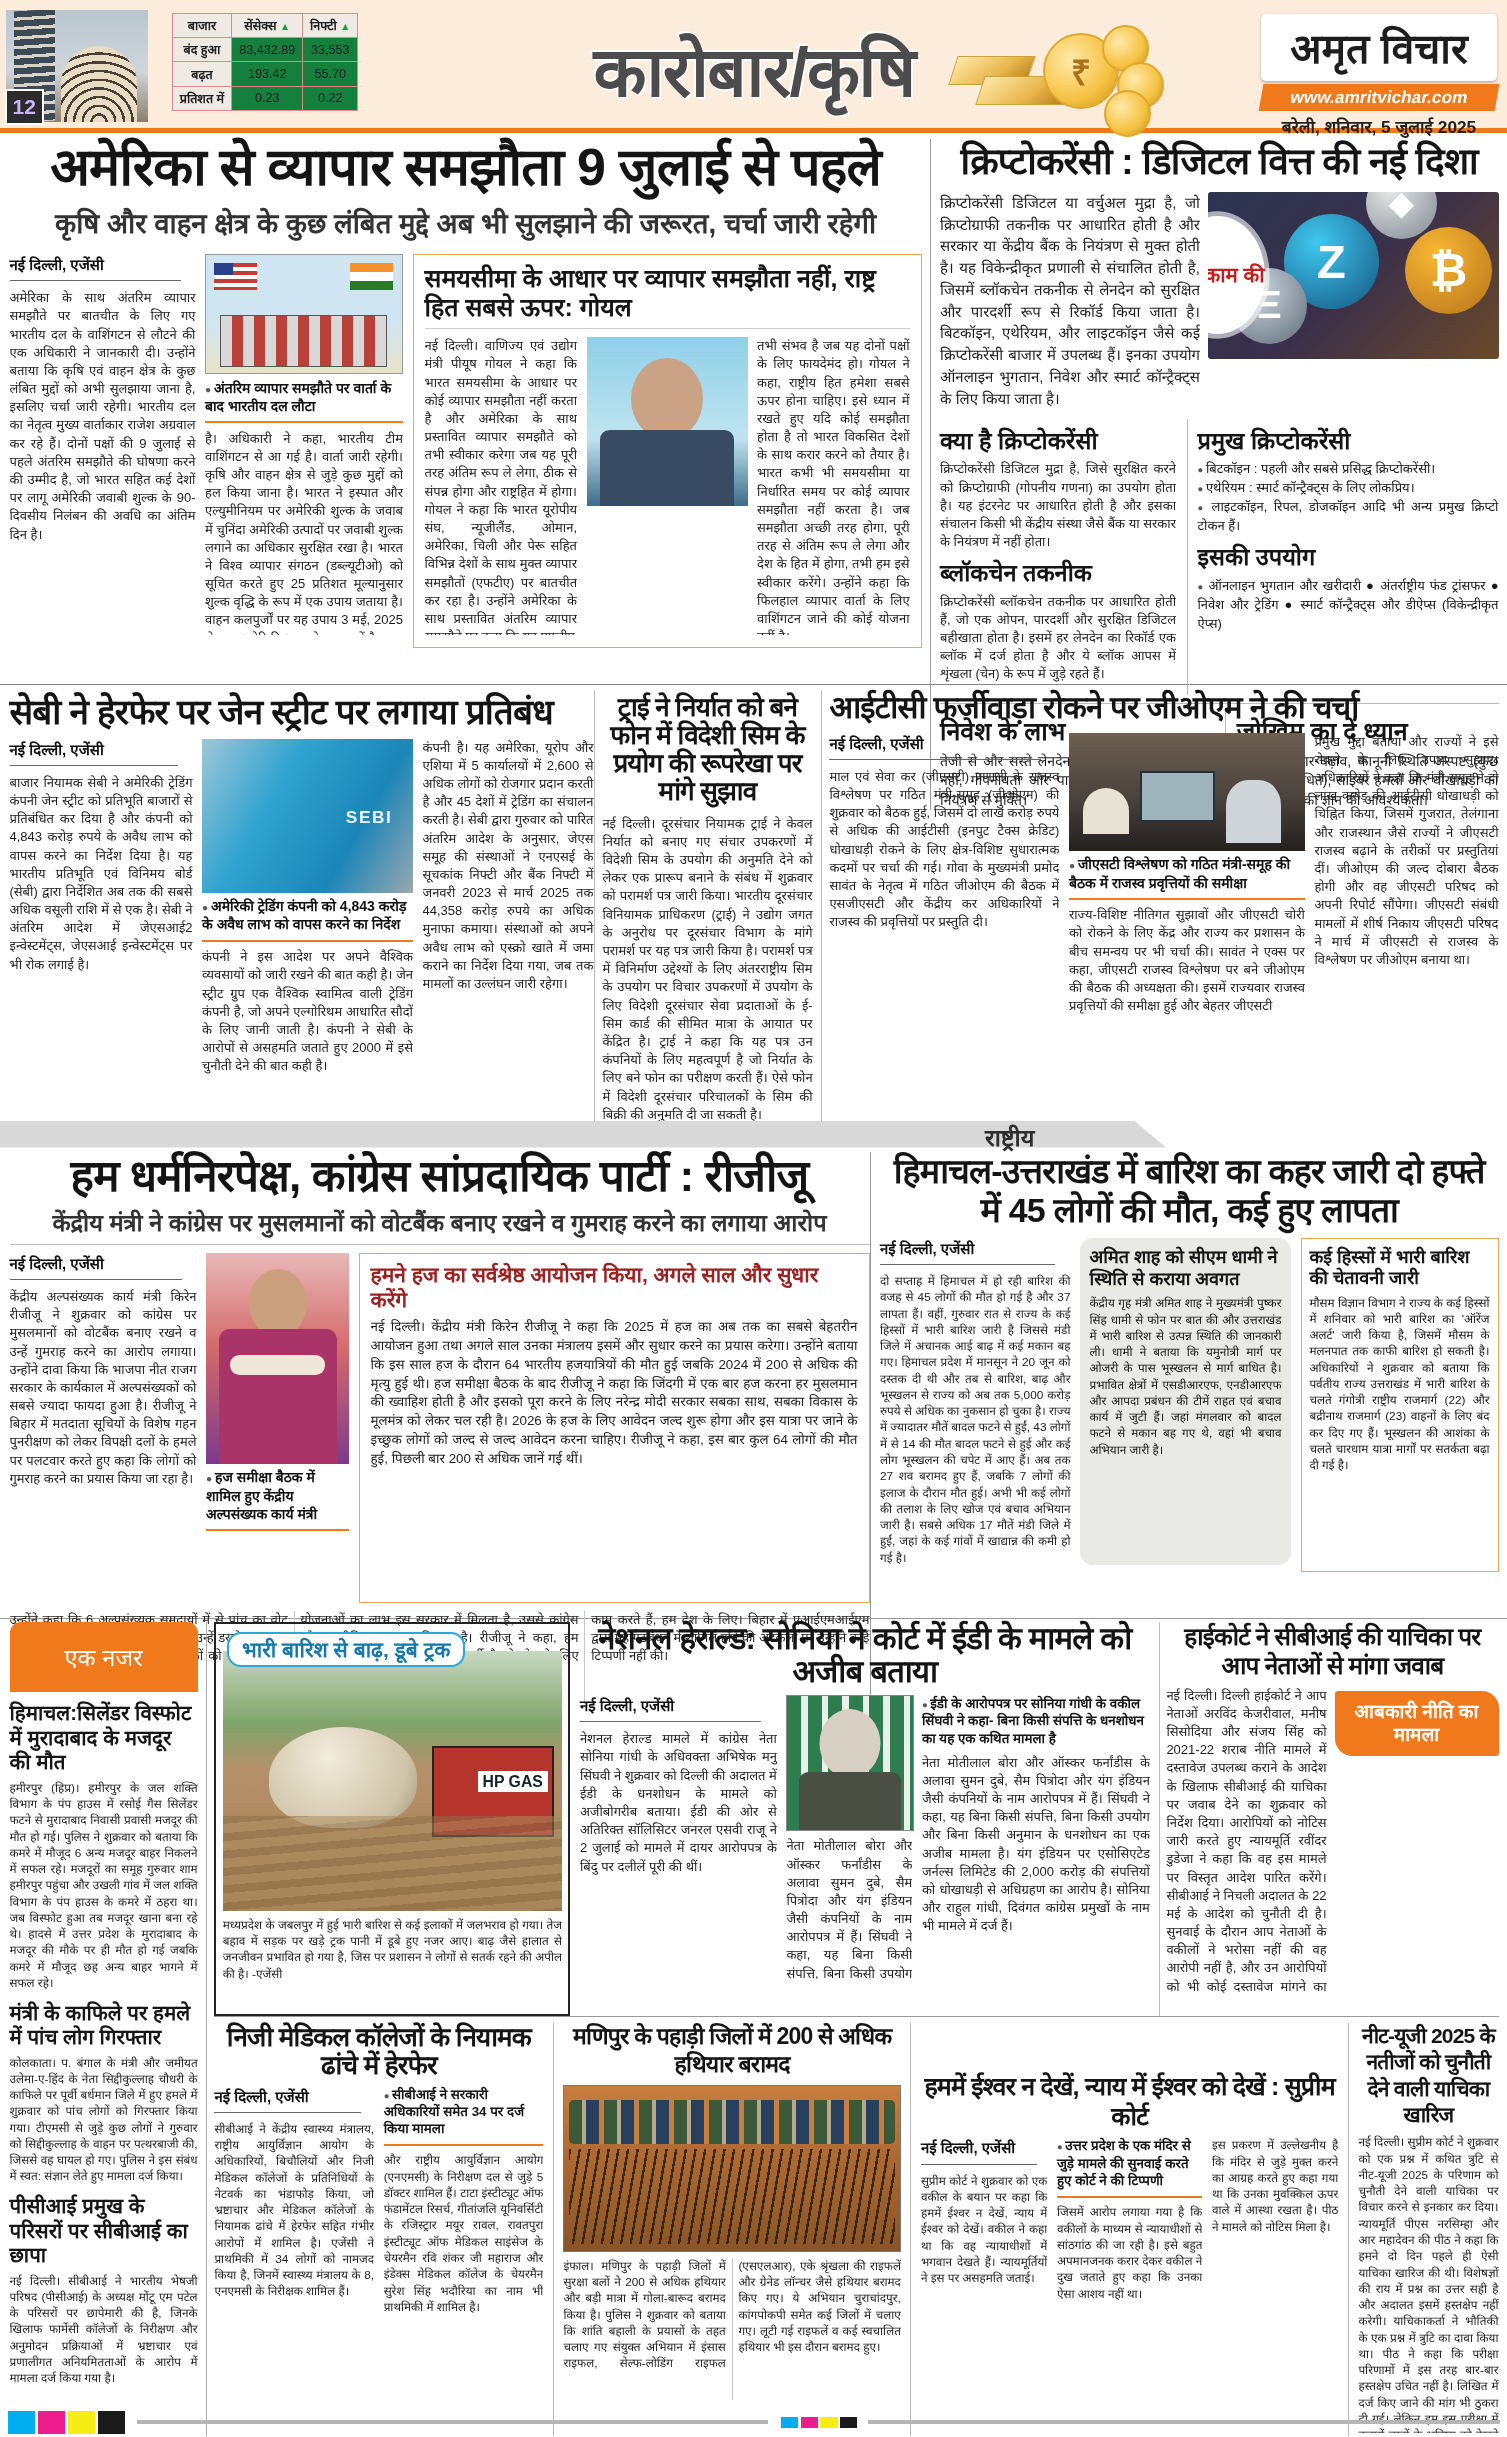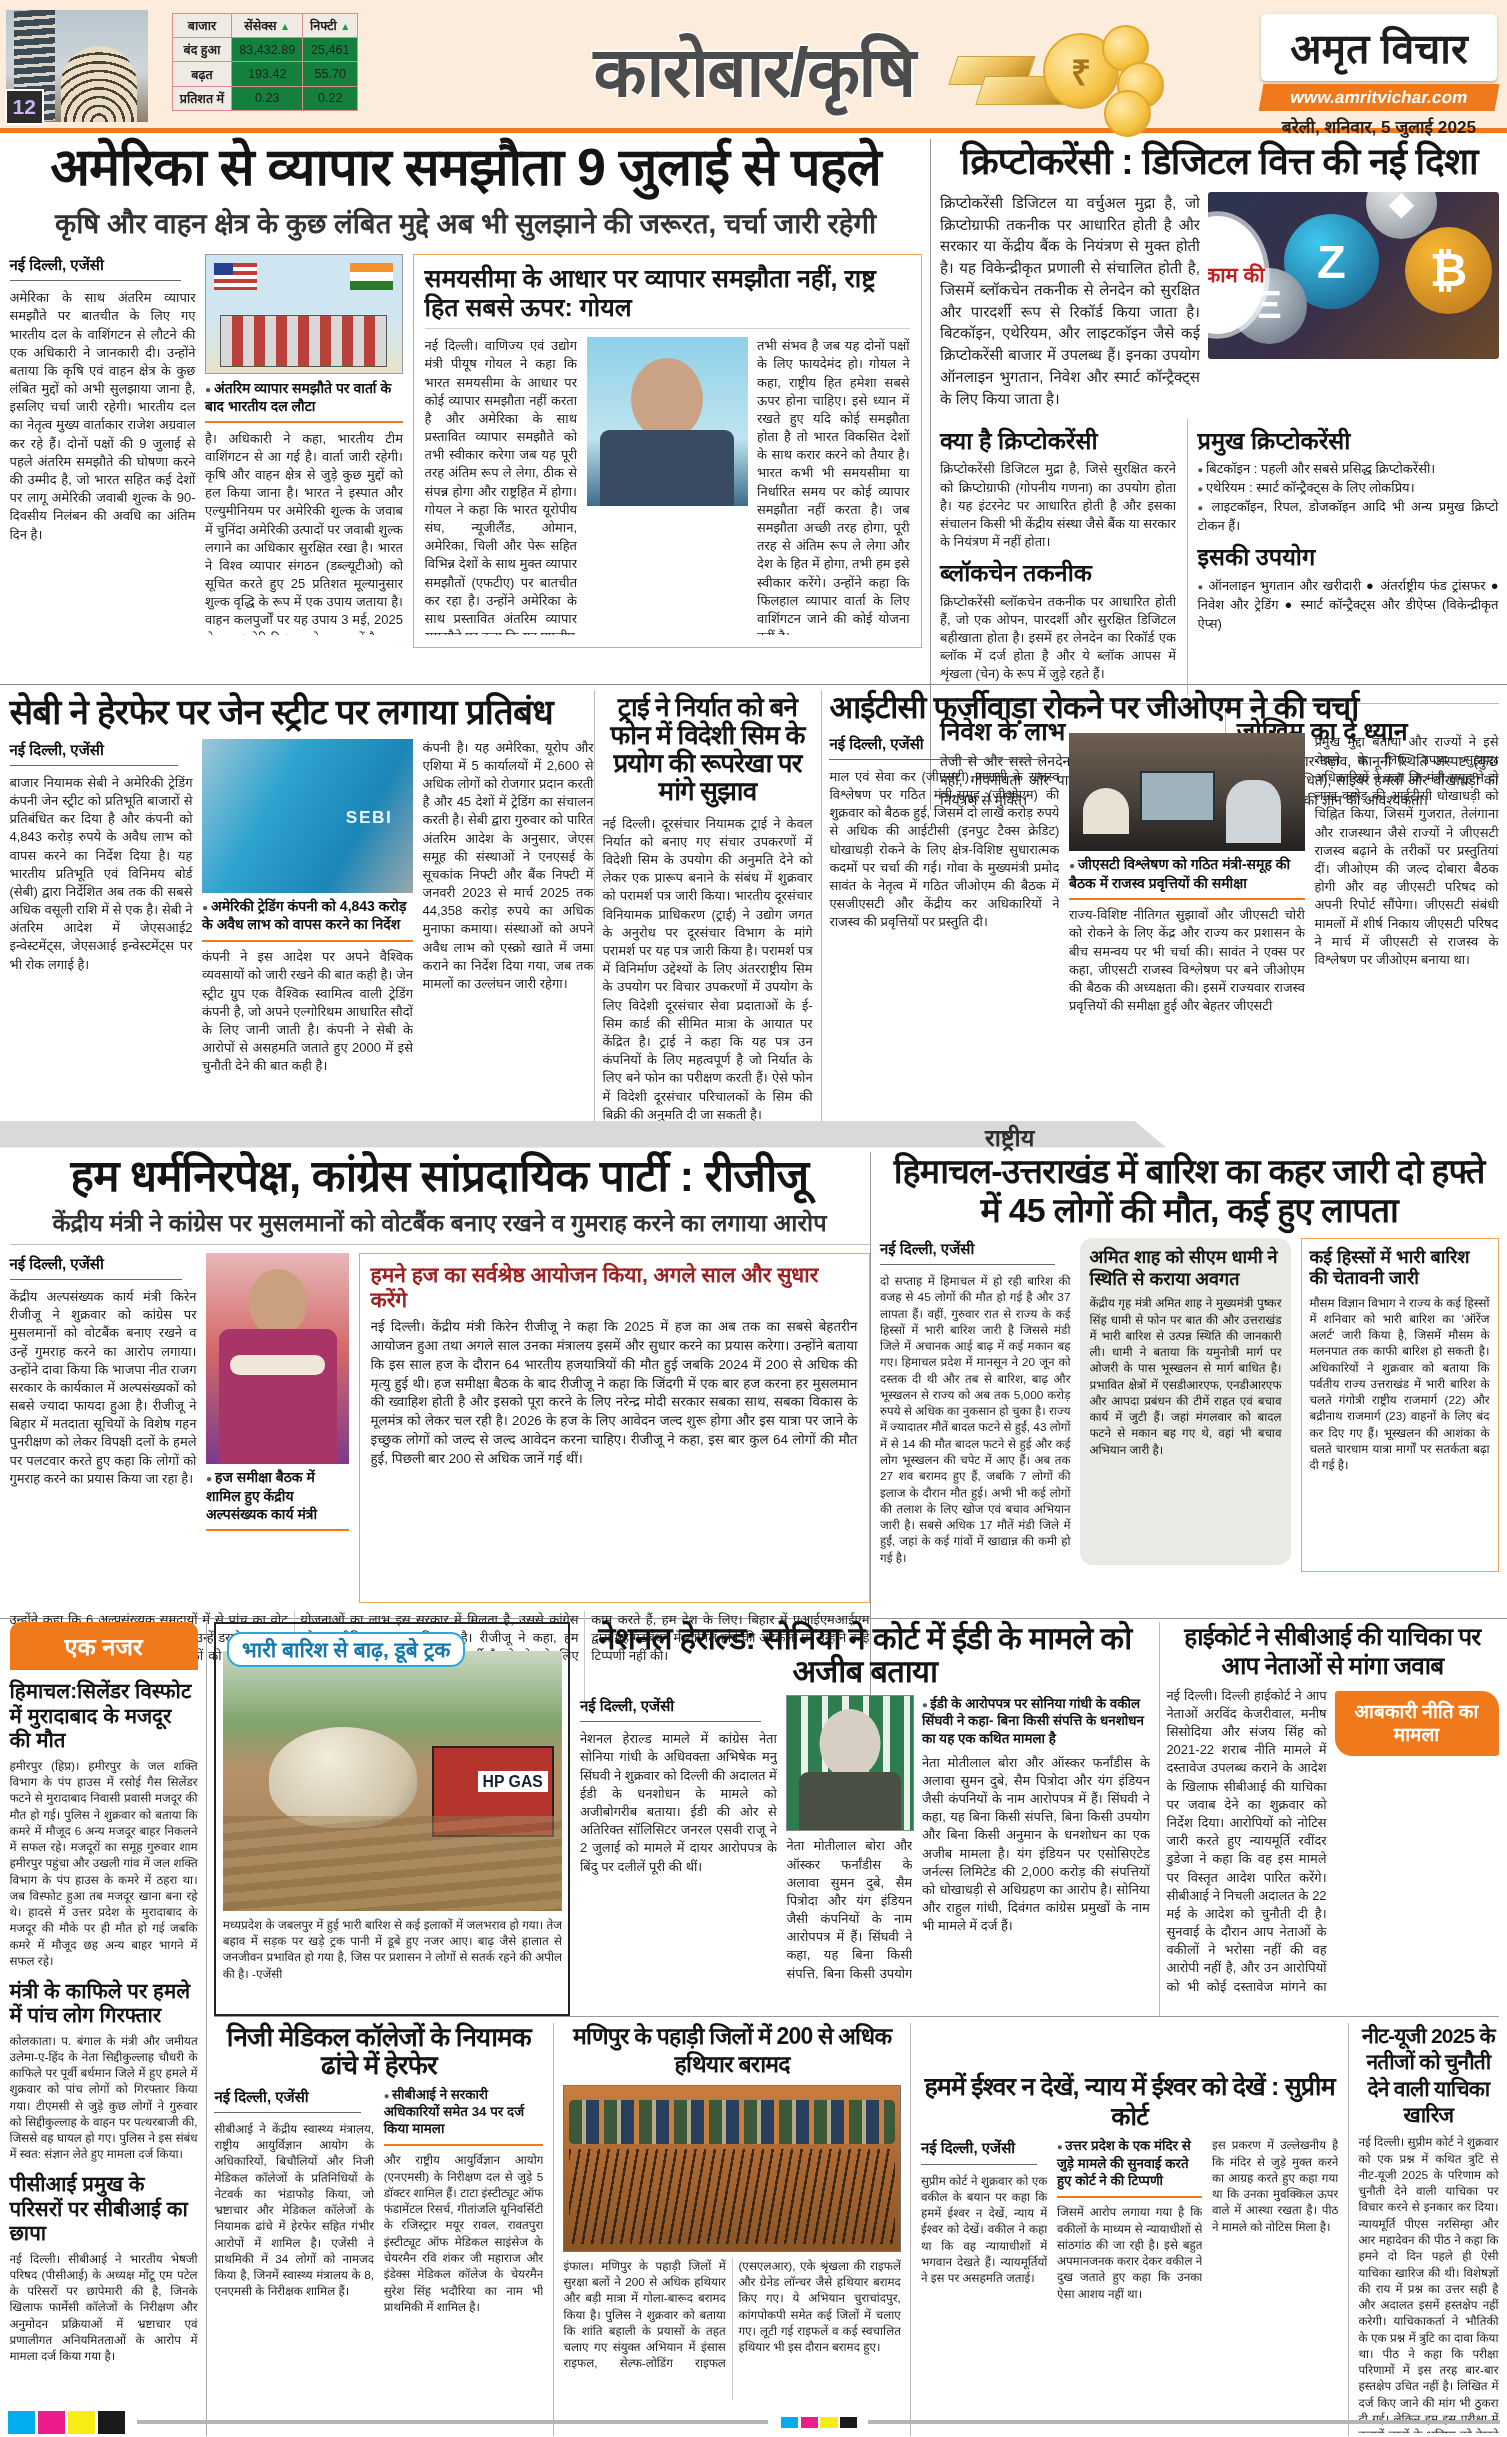--- a/index.html
+++ b/index.html
@@ -91,21 +91,21 @@
   .him{border-left:1.6px solid #9a9a9a;padding-left:9.5px;}
   .him-h{font-size:34px;text-align:center;line-height:1.15;}
   .him-grid{display:grid;grid-template-columns:1fr 211px 198px;gap:9.5px;margin-top:7.9px;}
   .shahbox{background:#e9e9e6;border-radius:12.6px;padding:9.5px;}
   .boxh{font-weight:800;font-size:18px;line-height:1.2;margin-bottom:4.7px;}
   .warnbox{border:1.6px solid #f2a558;padding:7.9px;}
   .smalltext{font-size:11.8px;line-height:1.38;text-align:justify;}
   
   .band45{display:grid;grid-template-columns:197px 1fr;height:789px;box-sizing:border-box;padding:3.2px 9.5px 4.7px;border-top:0.8px solid #999;}
   .briefs{border-right:0.8px solid #aaa;padding-right:7.9px;}
-  .briefs-head{background:#f0791c;color:#fff;font-weight:700;font-size:23.6px;text-align:center;border-radius:11px 11px 0 0;padding:8px 0;}
+  .briefs-head{background:#f0791c;color:#fff;font-weight:400;font-size:23.6px;text-align:center;border-radius:11px 11px 0 0;padding:19px 0;}
   .brief-h{font-weight:800;font-size:20.5px;line-height:1.2;margin:9.5px 0 4.7px;}
   .r45{display:flex;flex-direction:column;padding-left:7.9px;}
   .r45top{display:grid;grid-template-columns:356px 570px 1fr;gap:9.5px;height:394px;}
   .r45bot{display:grid;grid-template-columns:329px 348px 428px 1fr;gap:9.5px;flex:1;border-top:0.8px solid #999;padding-top:6.3px;}
   .floodbox{border:2.4px solid #222;position:relative;padding:6.3px;}
   .flood-label{position:absolute;left:11px;top:7.9px;background:#fff;border:2.4px solid #29a8e0;border-radius:14px;
      color:#1779ab;font-weight:800;font-size:21px;padding:1.6px 12.6px;z-index:3;}
   .flood-photo{height:260px;margin-top:20.5px;background:linear-gradient(180deg,#c9d8c2 0%,#7fa46a 28%,#b5916a 45%,#a57f52 100%);position:relative;overflow:hidden;}
   .tarp{position:absolute;left:46px;top:76px;width:148px;height:101px;border-radius:50% 50% 42% 42%;background:radial-gradient(circle at 40% 30%,#f2ecdc,#cfc3a8 70%,#9e9278);}
   .gastruck{position:absolute;right:7.9px;top:95px;width:118px;height:87px;background:#b5352c;border:2.4px solid #222;}
@@ -149,21 +149,21 @@
     <table class="mh-table">
       <tbody>
           <tr>
         <td>बाजार</td>
         <td><span>सेंसेक्स</span> <span class="up">▲</span></td>
         <td><span>निफ्टी</span> <span class="up">▲</span></td>
       </tr>
       <tr>
         <td>बंद हुआ</td>
             <td class="v">83,432.89</td>
-            <td class="v">25,461</td>
+            <td class="v">33,553</td>
       </tr>
       <tr>
         <td>बढ़त</td>
             <td class="v">193.42</td>
             <td class="v">55.70</td>
       </tr>
       <tr>
         <td>प्रतिशत में</td>
             <td class="v">0.23</td>
             <td class="v">0.22</td>

